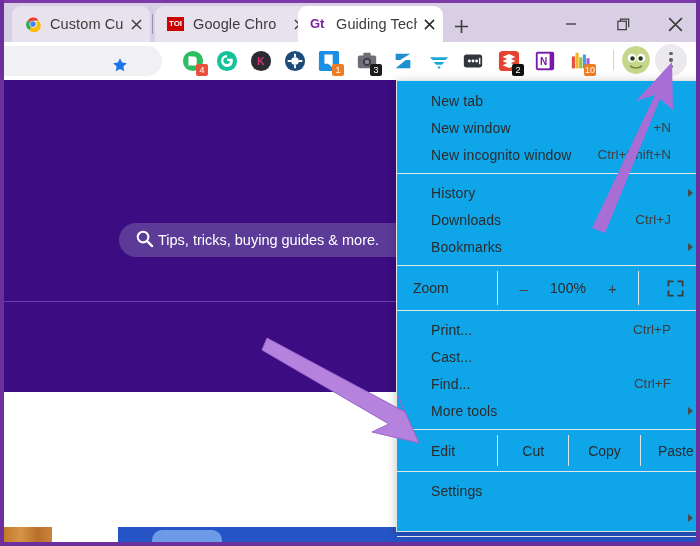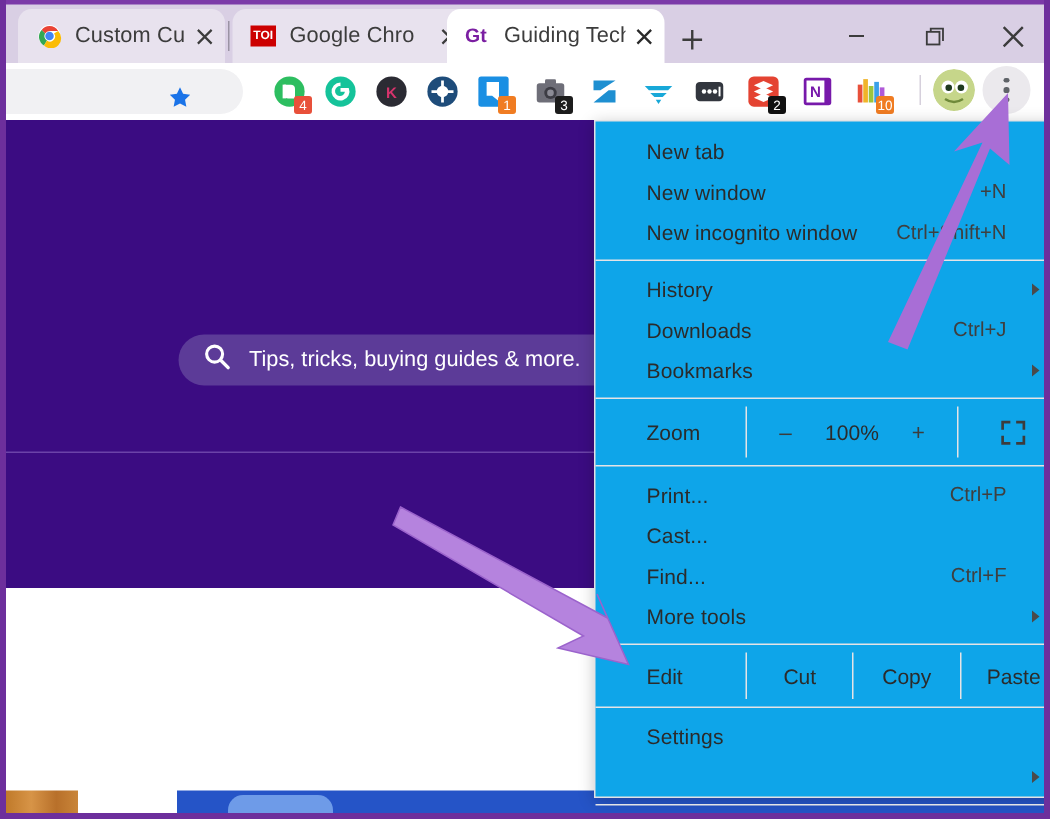--- a/index.html
+++ b/index.html
@@ -115,21 +115,21 @@
   }
   .hero-rule {
     position:absolute; left:0; top:221px; width:692px; height:1px; background:#6b43a8;
   }
   .searchbar {
     position:absolute; left:115px; top:143px; width:330px; height:34px;
     background:#5c3b98; border-radius:17px;
     display:flex; align-items:center; padding-left:16px;
   }
   .search-text {
-    font-size:14.5px; color:#ffffff; margin-left:12px; white-space:nowrap;
+    font-size:14.5px; color:#ffffff; margin-left:4px; white-space:nowrap;
   }
   .hero2 {
     position:absolute; left:0; top:222px; width:692px; height:90px;
     background:#3b0c82;
   }
   .hero-headline {
     position:absolute; left:-14px; top:346px;
     font-size:22px; color:#ffffff; white-space:nowrap;
     letter-spacing:0.2px;
   }
@@ -173,21 +173,21 @@
     border-top:4px solid transparent;
     border-bottom:4px solid transparent;
   }
   .msep { height:1px; background:#e4e4e6; margin:5px 0; }
   .mgap { height:6px; }
 
   .zoomrow {
     display:flex; align-items:stretch; height:34px;
   }
   .zoomrow .zlabel {
-    width:100px; display:flex; align-items:center; padding-left:34px;
+    width:100px; display:flex; align-items:center; padding-left:16px;
     font-size:14px;
   }
   .zoomrow .zctl {
     flex:1 1 auto; display:flex; align-items:center; justify-content:space-around;
     border-left:1px solid #e4e4e6; border-right:1px solid #e4e4e6;
     padding:0 6px;
   }
   .zoomrow .zbtn { font-size:15px; color:#3c3c3c; width:26px; text-align:center; }
   .zoomrow .zval { font-size:14px; color:#2b2b2b; }
   .zoomrow .zfull {

